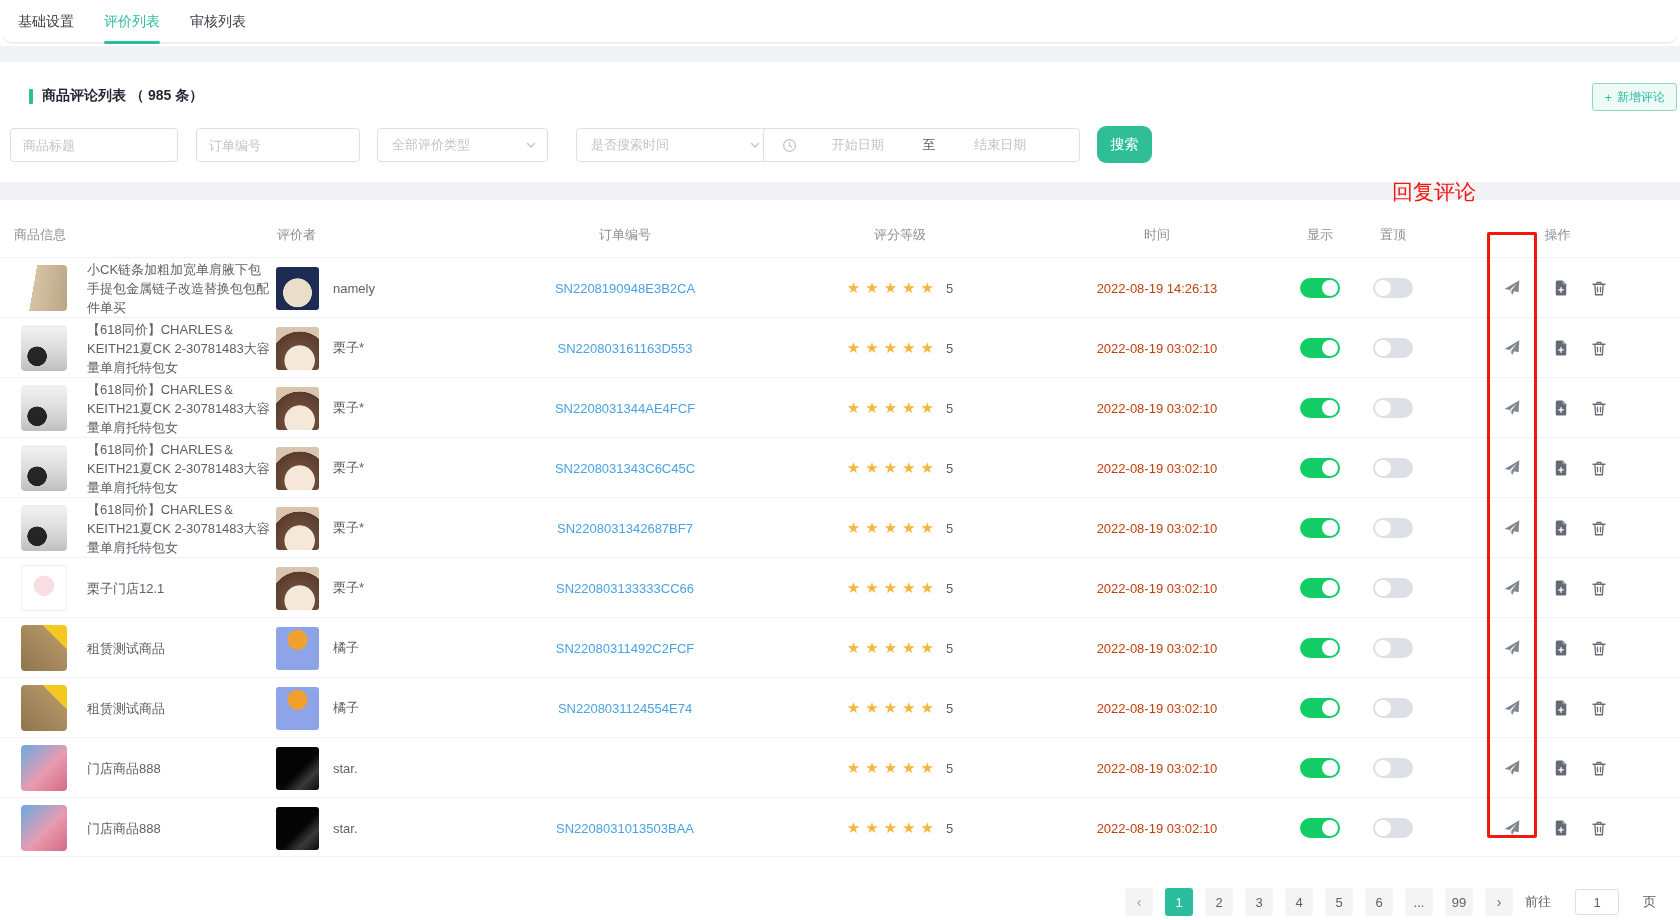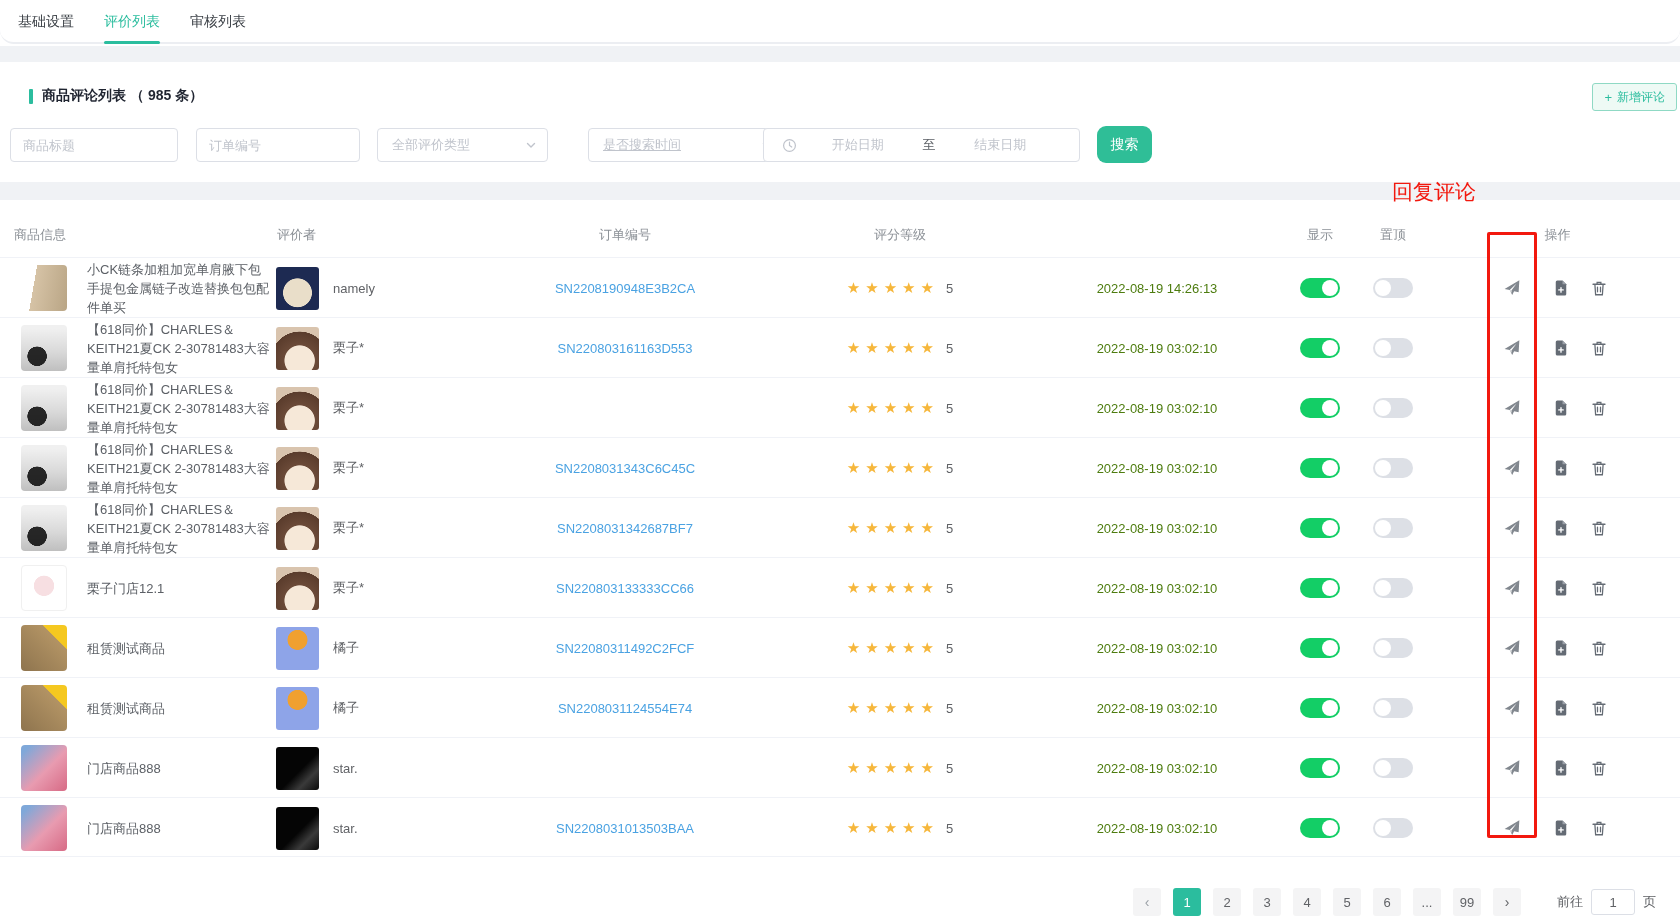--- a/index.html
+++ b/index.html
@@ -31,21 +31,21 @@
   .f-item{position:absolute;top:66px;height:34px;border:1px solid #dcdfe6;border-radius:4px;background:#fff;font-size:13px;}
   input.f-input{padding:0 12px;color:#a16207;outline:none;}
   input.f-input::placeholder{color:#c0c4cc;}
   .f-select{display:flex;align-items:center;justify-content:space-between;padding:0 10px 0 14px;color:#c0c4cc;cursor:pointer;}
   .f-date{display:flex;align-items:center;padding:0 18px;color:#c0c4cc;}
   .f-date .seg{flex:1;text-align:center;}
   .f-date .sep{color:#5c6066;padding:0 4px;}
   #f-title{left:10px;width:168px;}
   #f-order{left:196px;width:164px;}
   #f-type{left:377px;width:171px;}
-  #f-time{left:588px;width:196px;text-decoration:underline;}
+  #f-time{left:576px;width:196px;}
   #f-date{left:763px;width:317px;}
   .search-btn{position:absolute;top:64px;left:1097px;width:55px;height:37px;background:#2FBE97;color:#fff;border:none;border-radius:9px;font-size:14px;cursor:pointer;font-family:inherit;}
 
   
   .table-panel{position:absolute;top:200px;left:0;width:1680px;height:720px;background:#fff;}
   .thead{position:absolute;top:0;left:0;width:1680px;height:57px;}
   .th{position:absolute;top:0;height:57px;line-height:70px;font-size:13px;color:#8b9096;}
   .th-product{left:14px;}
   .th-reviewer{left:277px;}
   .th-sn{left:500px;width:250px;text-align:center;}
@@ -63,21 +63,21 @@
   .thumb{width:46px;height:46px;border-radius:4px;flex:0 0 46px;}
   .ptitle{font-size:13px;color:#5c6066;line-height:19px;width:190px;}
   .c-reviewer{left:276px;width:170px;gap:14px;}
   .avatar{width:43px;height:43px;border-radius:3px;flex:0 0 43px;}
   .rname{font-size:13px;color:#606266;}
   .c-sn{left:500px;width:250px;justify-content:center;}
   .sn-link{font-size:13px;color:var(--link);text-decoration:none;cursor:pointer;}
   .c-rating{left:800px;width:200px;justify-content:center;gap:4px;}
   .star{color:var(--star);font-size:15px;margin-right:5px;}
   .rnum{font-size:13px;color:#606266;margin-left:3px;}
-  .c-time{left:1057px;width:200px;justify-content:center;font-size:13px;color:#4d7c0f;}
+  .c-time{left:1057px;width:200px;justify-content:center;font-size:13px;color:#c2410c;}
   .c-show{left:1285px;width:70px;justify-content:center;}
   .c-top{left:1358px;width:70px;justify-content:center;}
   .c-reply{left:1482px;width:60px;justify-content:center;}
   .c-ops{left:1540px;width:80px;justify-content:center;gap:20px;}
 
   .toggle{width:40px;height:20px;border-radius:10px;position:relative;cursor:pointer;}
   .toggle.on{background:var(--toggle-on);}
   .toggle.off{background:#dde0e6;}
   .toggle::after{content:'';position:absolute;top:2px;width:16px;height:16px;border-radius:50%;background:#fff;}
   .toggle.on::after{right:2px;}
@@ -94,21 +94,21 @@
   .avatar-cat{background:radial-gradient(circle at 50% 60%,#e9dec9 42%,#1d2a52 44%);}
   .avatar-chestnut{background:radial-gradient(circle at 55% 78%,#f6e8d8 36%,#6b4a38 38%,#5a3c2c 70%,#d9c4ae 71%);}
   .avatar-orange{background:radial-gradient(circle at 50% 30%,#f0a030 26%,#8ea4e8 28%);}
   .avatar-star{background:linear-gradient(135deg,#050505 55%,#3a3a3a 75%,#0a0a0a);}
 
   
   .pagination{position:absolute;top:688px;right:24px;display:flex;align-items:center;gap:12px;}
   .page-btn,.nav-btn{min-width:28px;height:28px;border:none;border-radius:3px;background:#f4f4f5;color:#606266;font-size:13px;cursor:pointer;font-family:inherit;padding:0 6px;}
   .page-btn.active{background:var(--accent);color:#fff;}
   .nav-btn{font-size:14px;color:#9aa0a6;}
-  .goto{display:flex;align-items:center;gap:8px;margin-left:24px;font-size:13px;color:#606266;}
+  .goto{display:flex;align-items:center;gap:24px;margin-left:0;font-size:13px;color:#606266;}
   .goto-input{width:44px;height:26px;border:1px solid #dcdfe6;border-radius:3px;text-align:center;font-size:13px;color:#606266;outline:none;}
 
   
   .anno-text{position:absolute;left:1392px;top:178px;font-size:21px;color:var(--anno);z-index:20;}
   .anno-box{position:absolute;left:1487px;top:232px;width:50px;height:606px;border:3px solid var(--anno);border-radius:2px;z-index:20;pointer-events:none;}
 
   svg{display:block;}
 </style>
 </head>
 <body>
@@ -171,20 +171,21 @@
   </div>
 
   <div class="gray-gap gap2"></div>
 
   <div class="table-panel">
     <div class="thead">
       <div class="th th-product">商品信息</div>
       <div class="th th-reviewer">评价者</div>
       <div class="th th-sn">订单编号</div>
       <div class="th th-rating">评分等级</div>
+      <div class="th th-time">时间</div>
       <div class="th th-show">显示</div>
       <div class="th th-top">置顶</div>
       <div class="th th-ops">操作</div>
     </div>
 
     <div class="tbody">
         <div class="row">
     <div class="cell c-product">
       <div class="thumb thumb-ck-chain"></div>
       <div class="ptitle">小CK链条加粗加宽单肩腋下包手提包金属链子改造替换包包配件单买</div>
@@ -301,20 +302,23 @@
     </div>
   </div>
         <div class="row">
     <div class="cell c-product">
       <div class="thumb thumb-ck-bag"></div>
       <div class="ptitle">【618同价】CHARLES＆KEITH21夏CK 2-30781483大容量单肩托特包女</div>
     </div>
     <div class="cell c-reviewer">
       <div class="avatar avatar-chestnut"></div>
       <span class="rname">栗子*</span>
+    </div>
+    <div class="cell c-sn">
+      <a class="sn-link">SN2208031344AE4FCF</a>
     </div>
     <div class="cell c-rating">
       <span style="display:flex;align-items:center;">
               <span class="star">★</span>
               <span class="star">★</span>
               <span class="star">★</span>
               <span class="star">★</span>
               <span class="star">★</span>
             </span>
       <span class="rnum">5</span>

